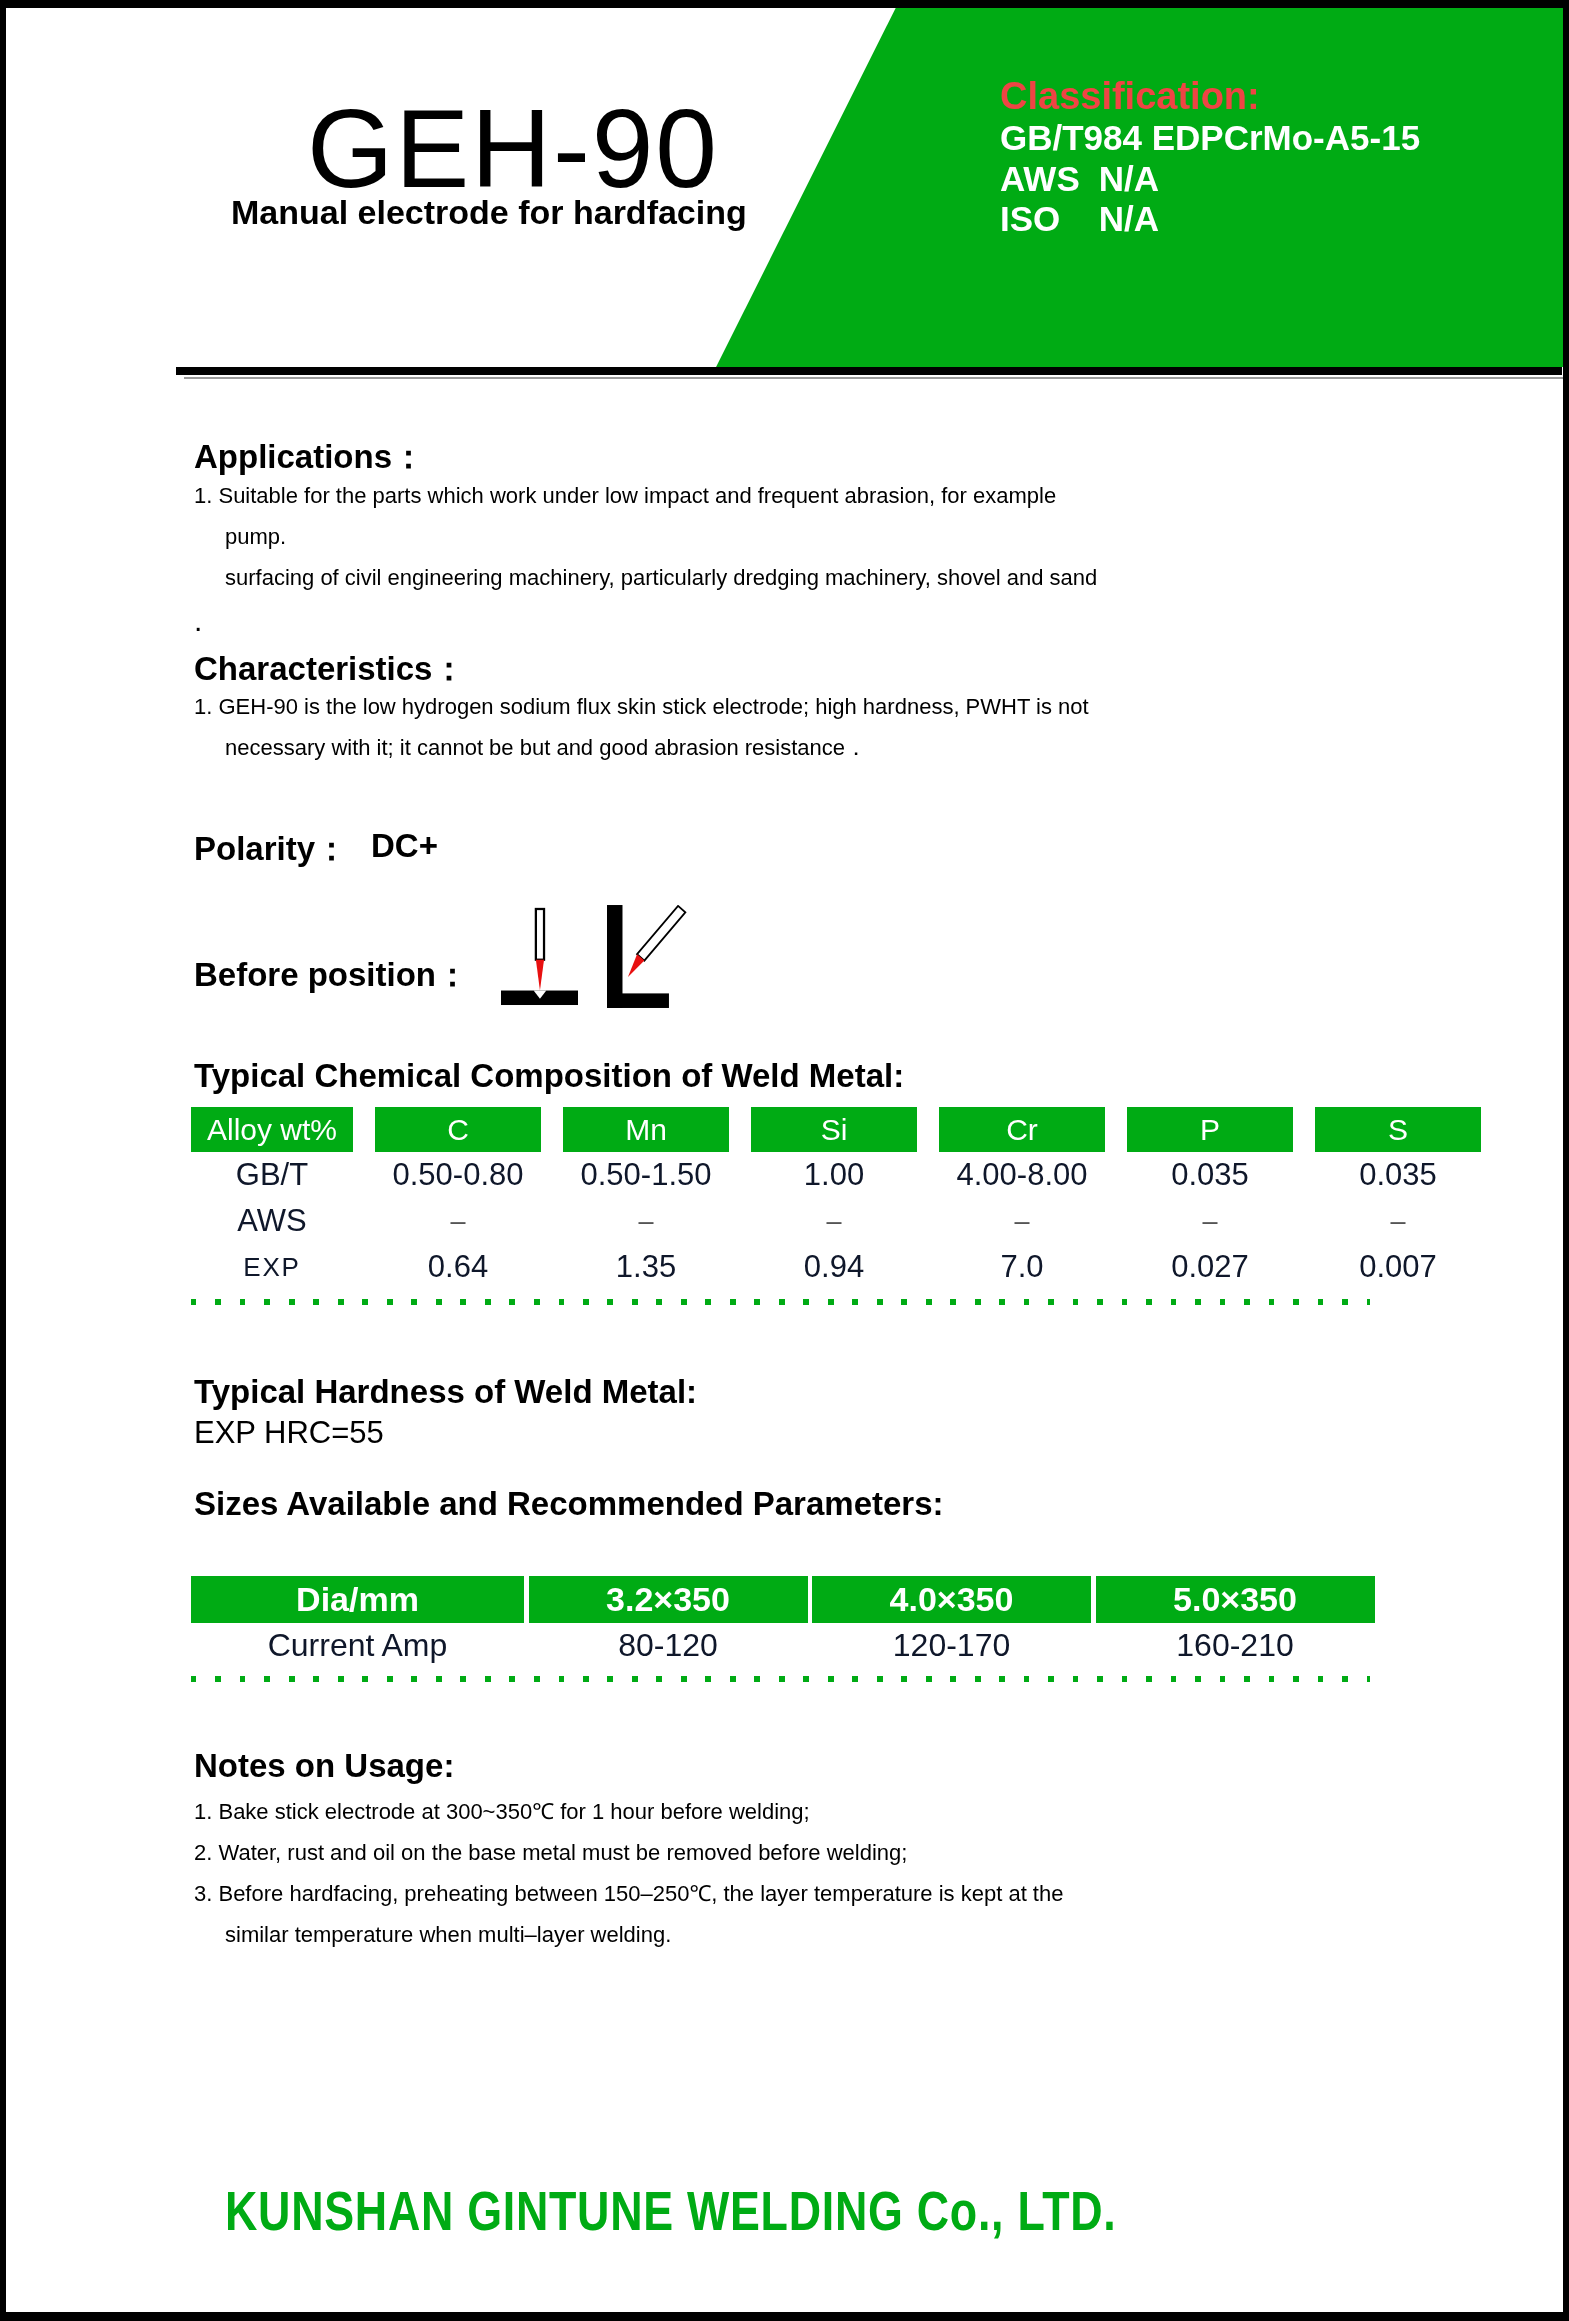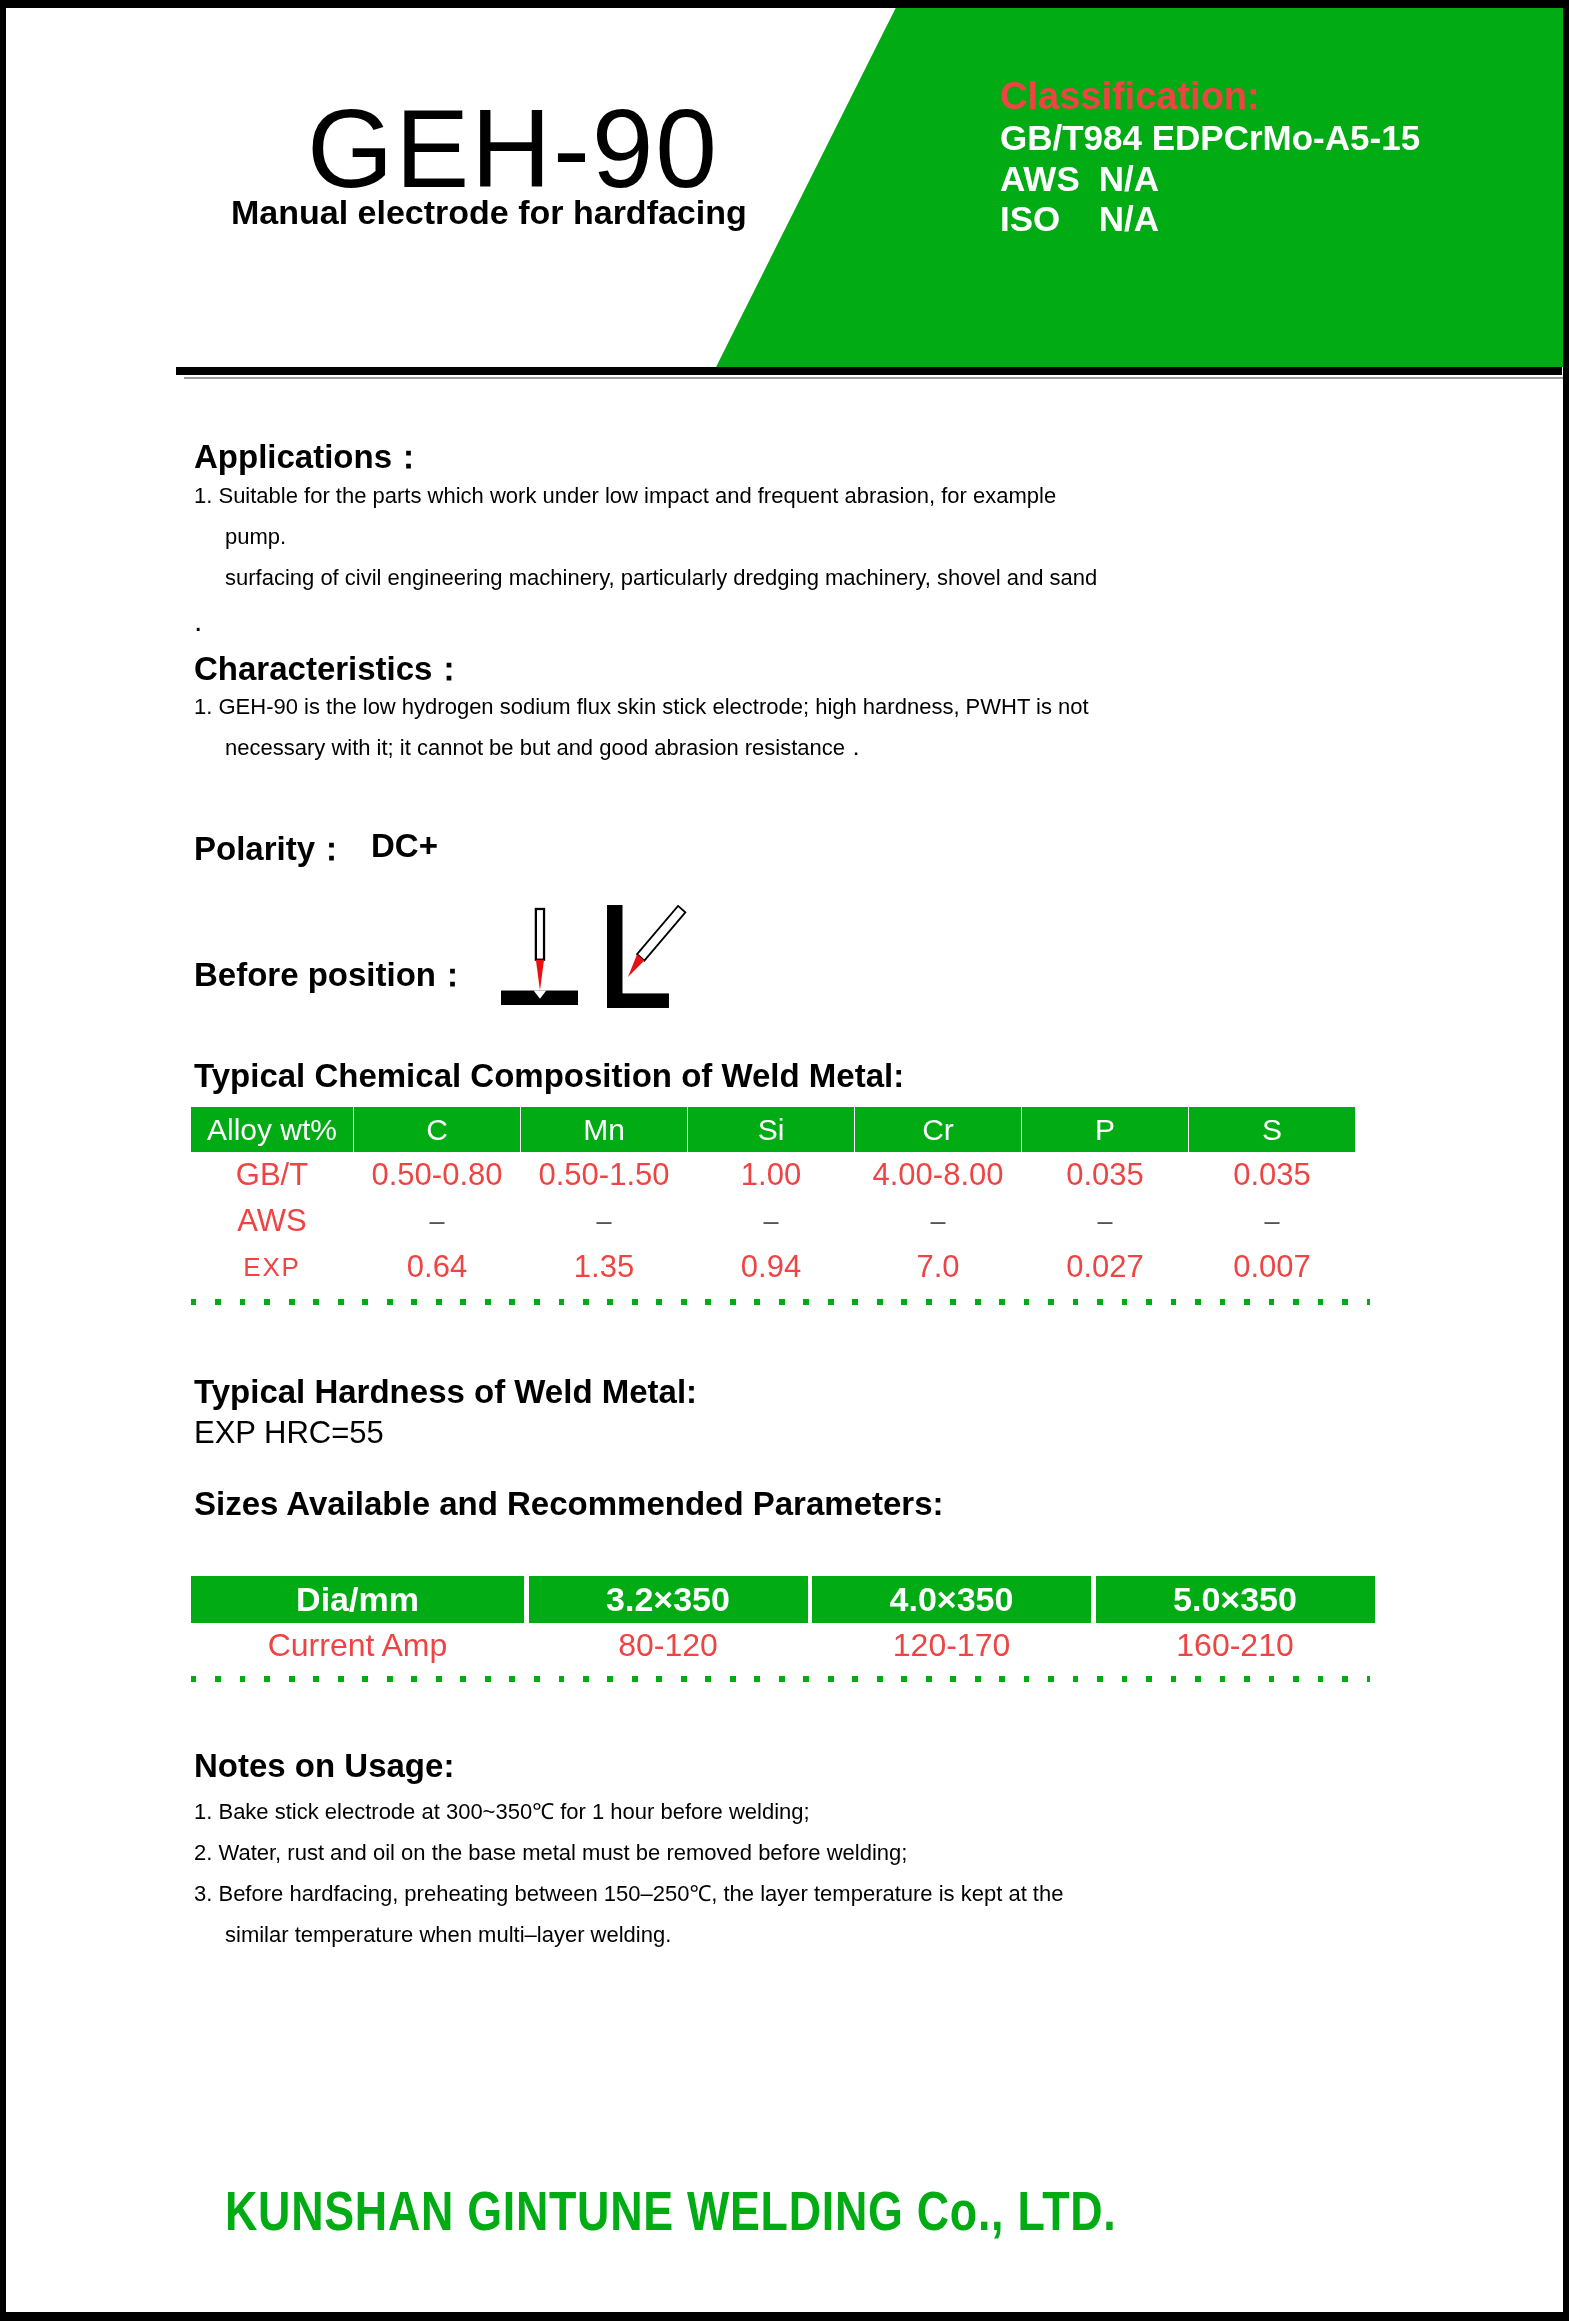--- a/index.html
+++ b/index.html
@@ -48,31 +48,31 @@
   .body-lines .indent{padding-left:31px;}
   .stray-dot{position:absolute;left:194px;top:604px;font-size:30px;}
 
   .inline-value{position:absolute;font-size:33px;font-weight:700;}
 
   
   .weld-icon{position:absolute;z-index:2;}
 
   
   .grid{position:absolute;display:grid;z-index:2;}
-  .chem-grid{left:191px;top:1107px;grid-template-columns:162px repeat(6,166px);column-gap:1px;}
+  .chem-grid{left:191px;top:1107px;grid-template-columns:162px repeat(6,166px);column-gap:22px;}
   .sizes-grid{left:191px;top:1576px;grid-template-columns:333px repeat(3,279px);column-gap:4.5px;}
   .gcell{
     background:var(--green,#00ab14);color:#fff;
     display:flex;align-items:center;justify-content:center;
     font-size:30px;font-weight:400;height:45px;
   }
   .sizes-grid .gcell{height:47px;font-size:34px;font-weight:700;}
   .bcell{
     display:flex;align-items:center;justify-content:center;
-    font-size:31px;height:46px;color:#ef4444;
+    font-size:31px;height:46px;color:#0f172a;
   }
   .sizes-grid .bcell{height:45px;font-size:32px;}
   .bcell.dash{color:var(--dash,#555);font-size:27px;}
   .bcell.exp{font-size:26px;letter-spacing:1.8px;}
 
   .dots{
     position:absolute;left:191px;width:1179px;height:5.5px;
     background-image:repeating-linear-gradient(90deg,var(--green,#00ab14) 0 5.5px,transparent 5.5px 24.5px);
     z-index:2;
   }

